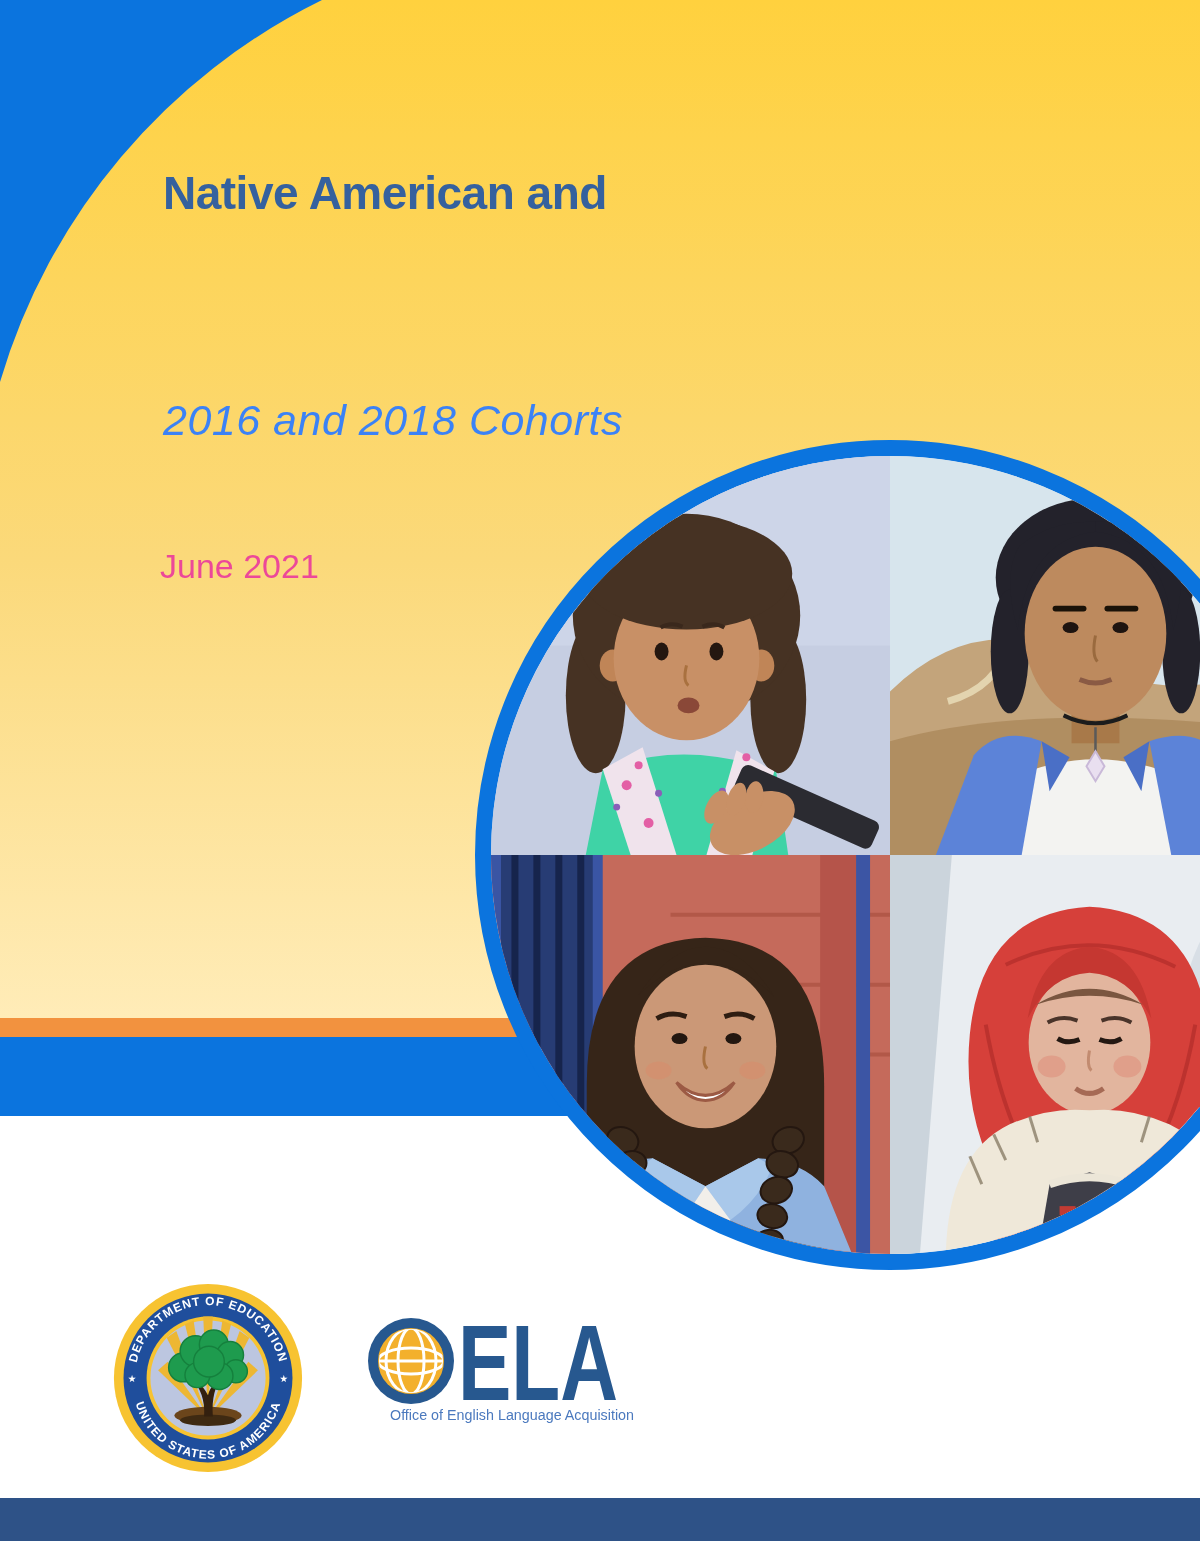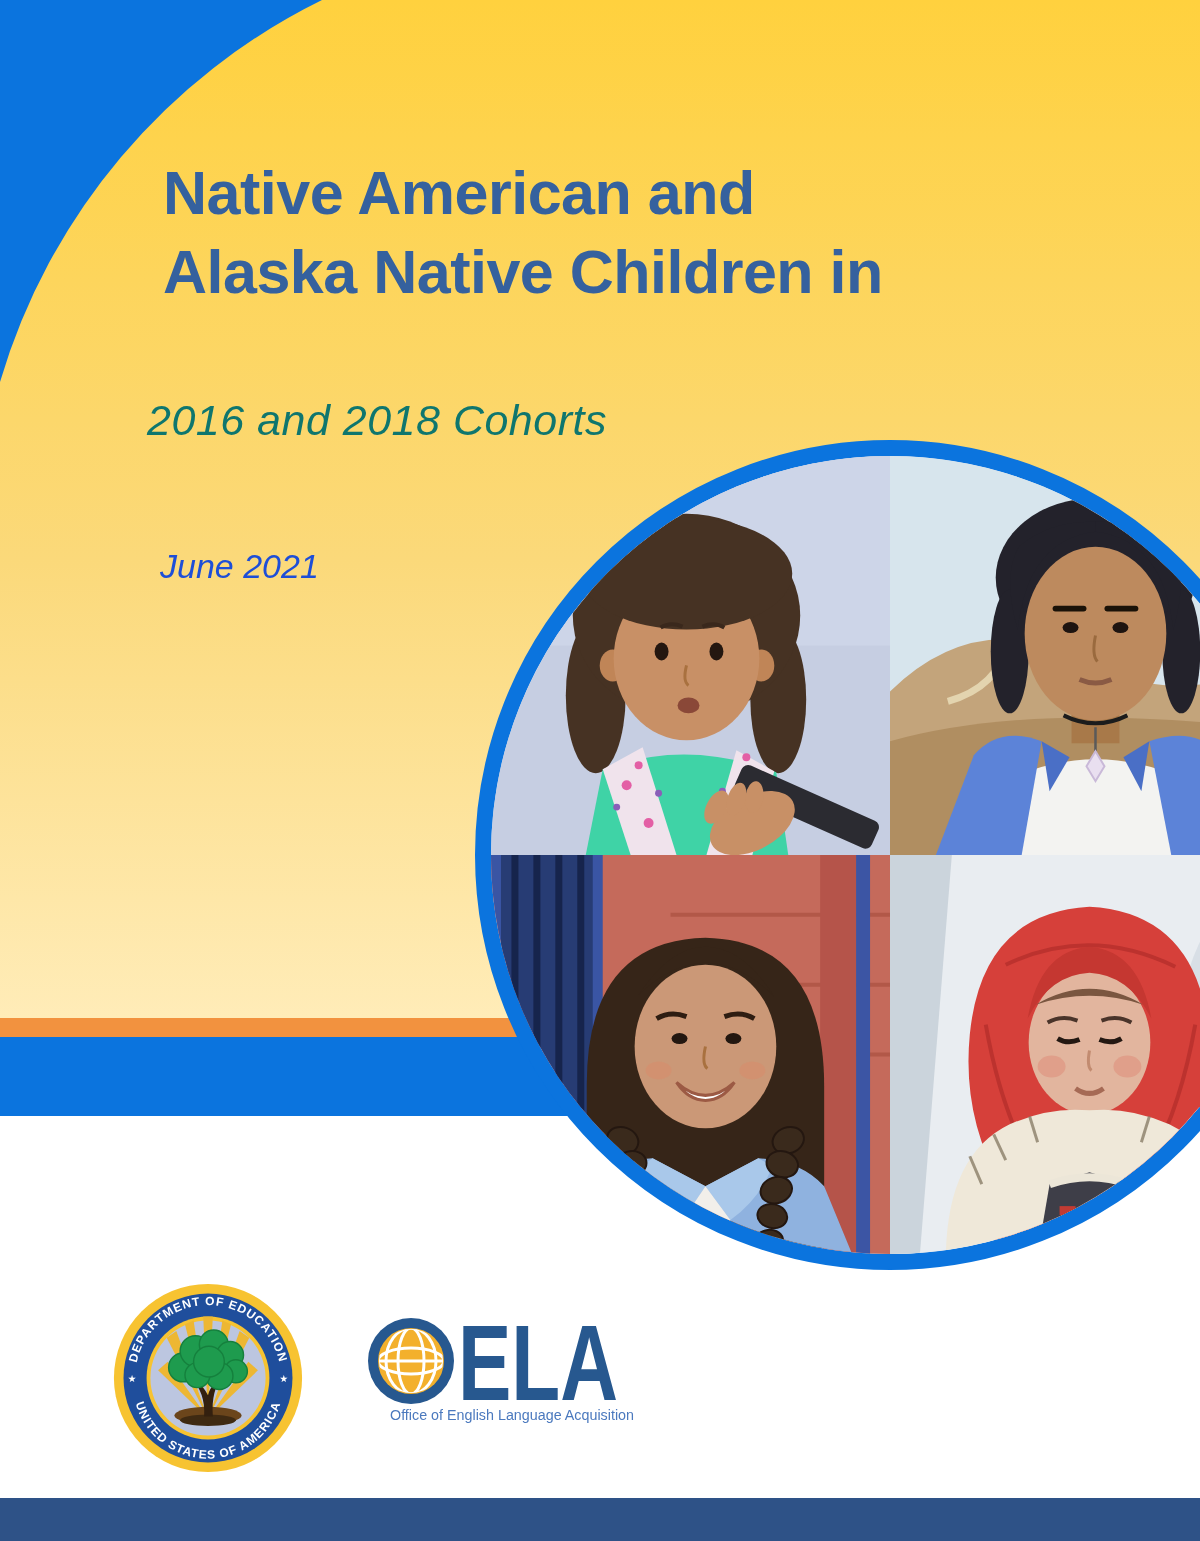--- a/index.html
+++ b/index.html
@@ -12,30 +12,30 @@
     position:absolute;left:0;top:0;width:1200px;height:1018px;
     background:linear-gradient(180deg,#FFD13E 0%,#FBD97A 55%,#FFECB8 100%);
   }
   .corner-svg{position:absolute;left:0;top:0;}
   .stripe-orange{position:absolute;left:0;top:1018px;width:1200px;height:19px;background:#F2923F;}
   .band-blue{position:absolute;left:0;top:1037px;width:1200px;height:79px;background:#0B74DE;}
   .footer-bar{position:absolute;left:0;top:1498px;width:1200px;height:43px;background:#2E5287;}
 
   .title-block{position:absolute;left:163px;top:154px;margin:0;}
   .title-block .tline{
-    font-size:61px;line-height:79px;font-weight:bold;color:#35619E;
+    font-size:46px;line-height:79px;font-weight:bold;color:#35619E;
     letter-spacing:-0.5px;white-space:nowrap;
   }
   .subtitle{
-    position:absolute;left:147px;top:396px;font-size:43px;font-style:italic;
-    color:#0f766e;white-space:nowrap;letter-spacing:0.5px;
+    position:absolute;left:163px;top:396px;font-size:43px;font-style:italic;
+    color:#3b82f6;white-space:nowrap;letter-spacing:0.5px;
   }
   .cover-date{
-    position:absolute;left:160px;top:547px;font-size:34px;font-style:italic;
-    color:#1d4ed8;white-space:nowrap;
+    position:absolute;left:160px;top:547px;font-size:34px;
+    color:#ec4899;white-space:nowrap;
   }
 
   .photo-circle{
     position:absolute;left:475px;top:440px;width:830px;height:830px;
     box-sizing:border-box;border:16px solid #0B74DE;border-radius:50%;
     overflow:hidden;background:#dfe5ee;
     display:grid;grid-template-columns:1fr 1fr;grid-template-rows:1fr 1fr;
   }
   .photo-circle svg{display:block;width:100%;height:100%;}
 
@@ -51,21 +51,20 @@
 
   <svg class="corner-svg" width="340" height="392" viewBox="0 0 340 392" aria-hidden="true">
     <path d="M0 0 H322 A621 621 0 0 0 0 382 Z" fill="#0B74DE"></path>
   </svg>
 
   <div class="stripe-orange"></div>
   <div class="band-blue"></div>
 
   <h1 class="title-block">
     <div class="tline">Native American and</div>
-    <div class="tline">Alaska Native Children in</div>
   </h1>
 
   <div class="subtitle">2016 and 2018 Cohorts</div>
   <div class="cover-date">June 2021</div>
 
   <div class="photo-circle">
 
     <svg viewBox="0 0 400 400" preserveAspectRatio="xMidYMid slice">
       <rect x="0" y="0" width="400" height="400" fill="#C6CEE2"></rect>
       <rect x="0" y="0" width="400" height="190" fill="#CDD5E8"></rect>

